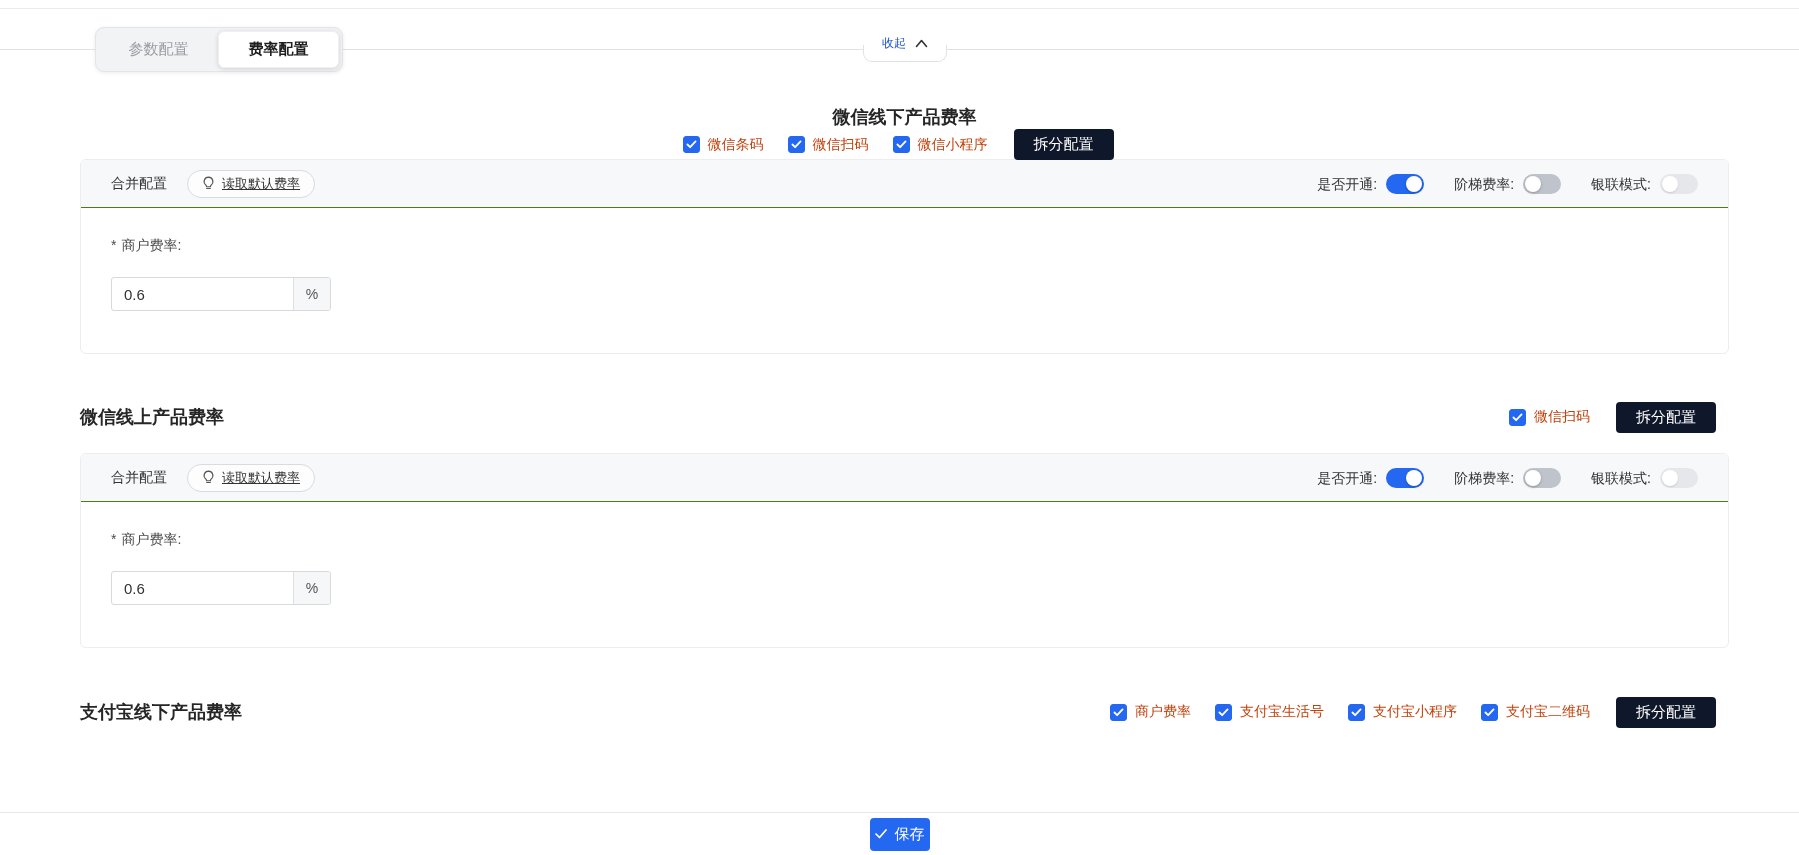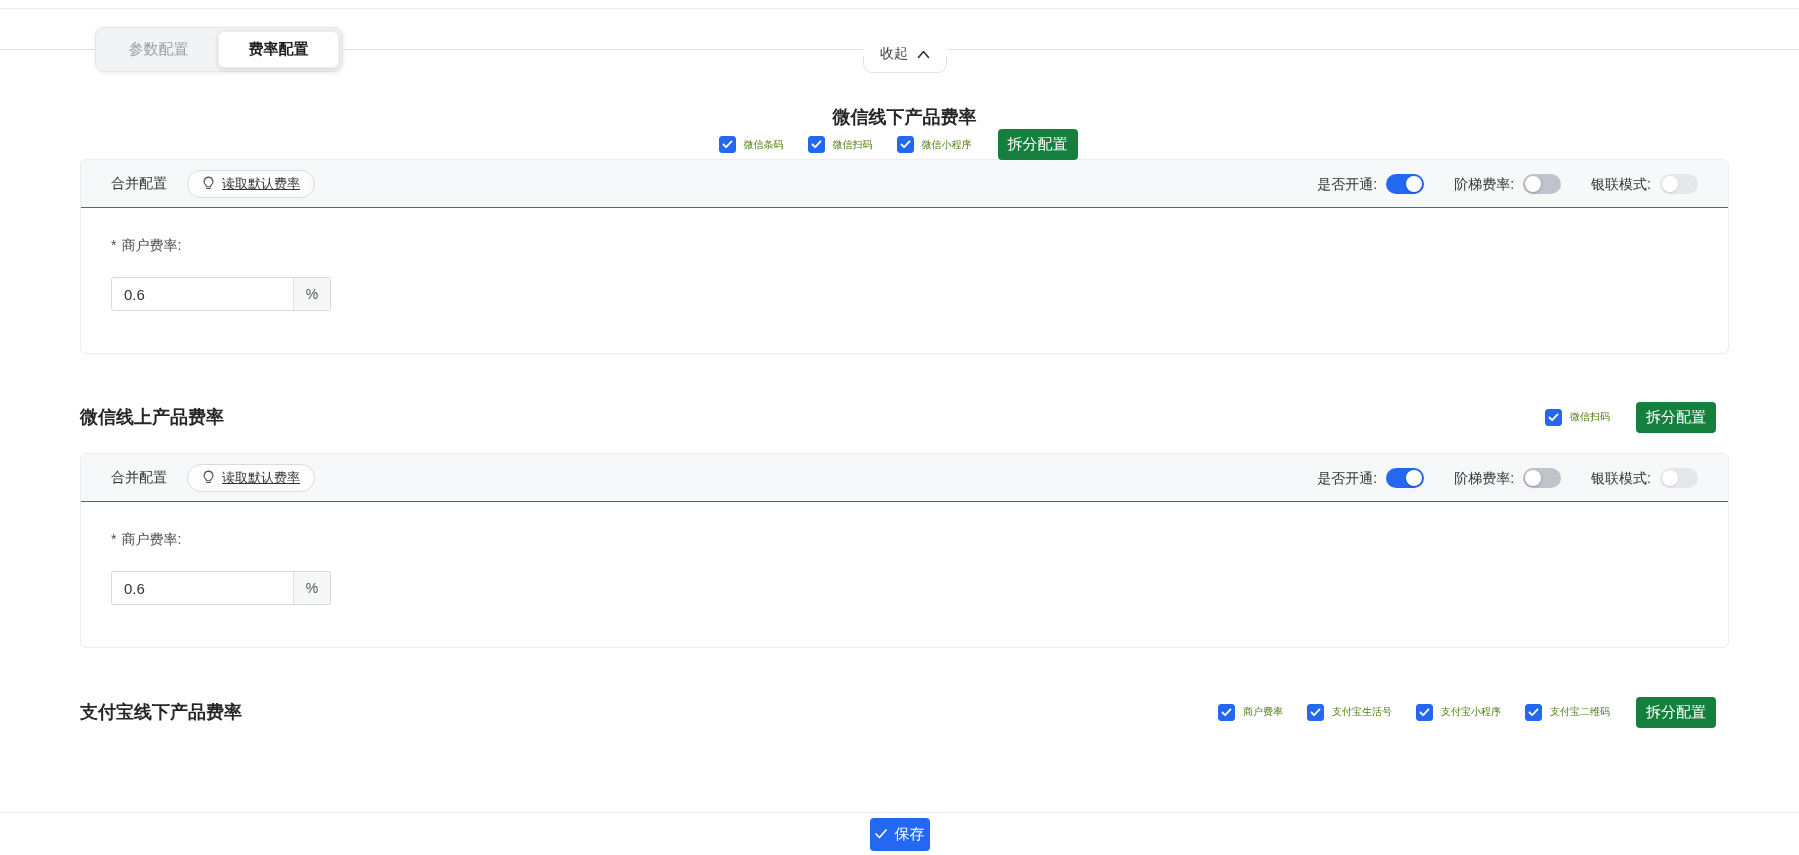--- a/index.html
+++ b/index.html
@@ -17,23 +17,23 @@
     position:absolute; left:50px; top:27px; width:248px; height:45px; z-index:3;
     background:#f2f3f5; border:1px solid #e4e5e9; border-radius:9px;
     box-shadow:0 1px 4px rgba(0,0,0,.08);
     display:flex; align-items:center; padding:3px;margin-left:45px; 
   }
   .tab { flex:1; height:100%; display:flex; align-items:center; justify-content:center;
     font-size:15px; color:#9a9da3; border-radius:6px; cursor:pointer; }
   .tab.active { background:#ffffff; color:#1f1f1f; font-weight:bold;
     box-shadow:0 1px 5px rgba(0,0,0,.14); border:1px solid #f0f0f0; }
   .collapse-handle {
-    position:absolute; left:863px; top:35px; width:84px; height:38px; z-index:2;
+    position:absolute; left:863px; top:24px; width:84px; height:38px; z-index:2;
     background:#ffffff; display:flex; align-items:center; justify-content:center; gap:9px;
-    cursor:pointer; font-size:14px; color:#404040;
+    cursor:pointer; font-size:12px; color:#1d4ed8;
   }
   .collapse-handle::after {
     content:''; position:absolute; left:0; right:0; top:21px; bottom:0;
     border:1px solid #e2e2e2; border-top:none; border-radius:0 0 9px 9px; pointer-events:none;
   }
   .chevron-up { width:13px; height:9px; display:inline-block; }
   
   .content { padding:0 70px 0 80px; }
   .banner {
     margin-top:33px; height:45px; background:#e4f5fd; border:1px solid #a9d9f6;
@@ -45,23 +45,23 @@
   .section-row.second { margin-top:46px; }
   .section-row.third { margin-top:47px; }
   .section-title { font-size:18px; font-weight:bold; color:#262626; }
   .sec-right { display:flex; align-items:center; gap:24px; padding-right:13px; }
   .cb-item { display:flex; align-items:center; gap:8px; cursor:pointer; }
   .checkbox {
     width:17px; height:17px; border-radius:3px; border:1px solid #c6c9ce; background:#fff;
     display:flex; align-items:center; justify-content:center; flex:0 0 auto;
   }
   .checkbox[data-state="checked"] { background:#2468f2; border-color:#2468f2; }
-  .cb-label { font-size:10px; color:#4d7c0f; }
+  .cb-label { font-size:14px; color:#c2410c; }
   .btn-split {
-    margin-left:2px; height:31px; padding:0 10px; background:#15803d; color:#fff;
+    margin-left:2px; height:31px; padding:0 20px; background:#0f172a; color:#fff;
     border:none; border-radius:4px; font-size:15px; cursor:pointer;
     font-family:inherit;
   }
   
   .card { margin-top:20px; border:1px solid #ebedf0; border-radius:6px; background:#fff; }
   .card.second { margin-top:19px; }
   .card-header {
     height:48px; background:#f7f8fa; border-bottom:1px solid #4d7c0f;
     border-radius:6px 6px 0 0; display:flex; align-items:center; padding:0 30px;
   }

